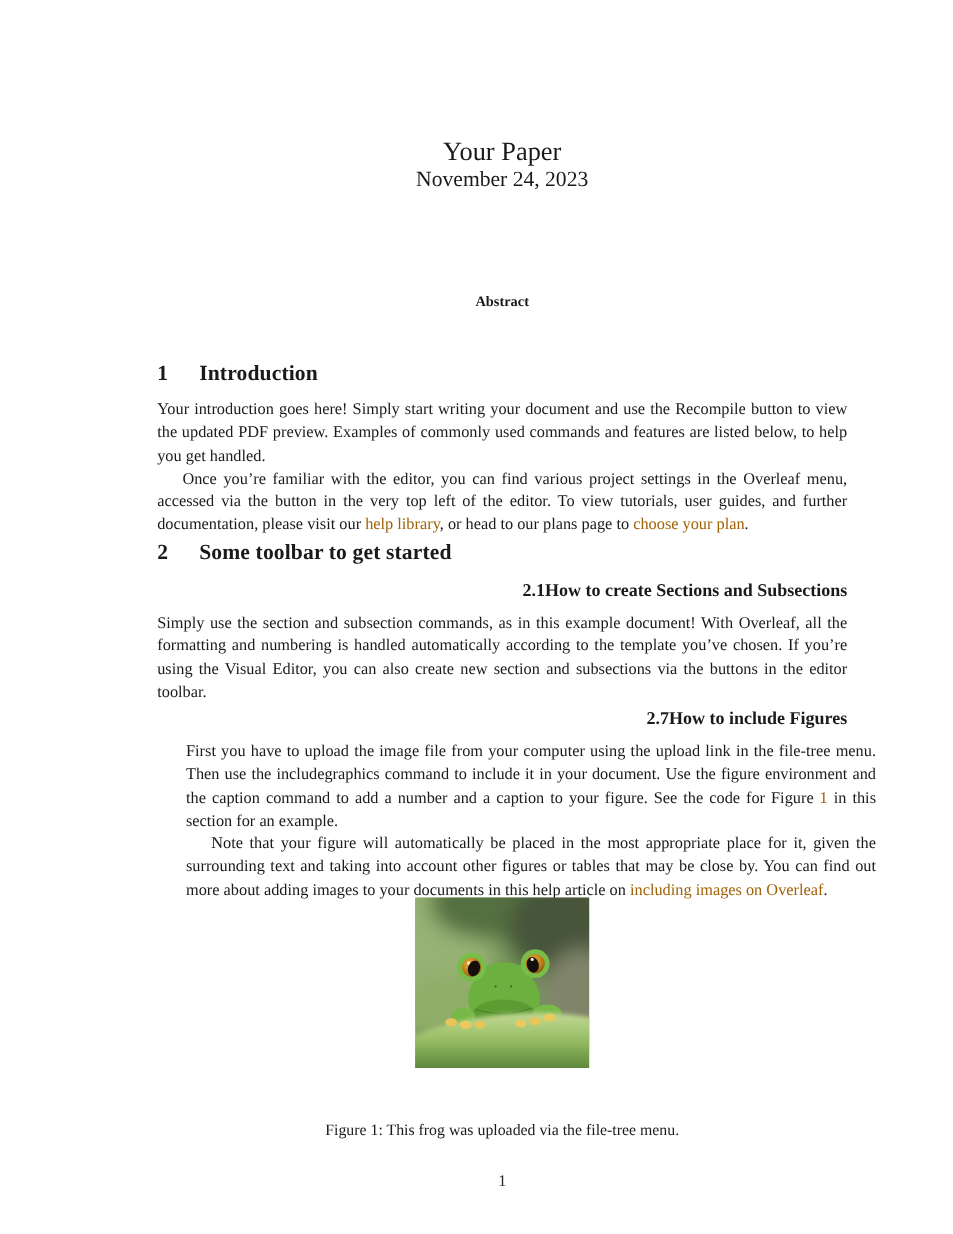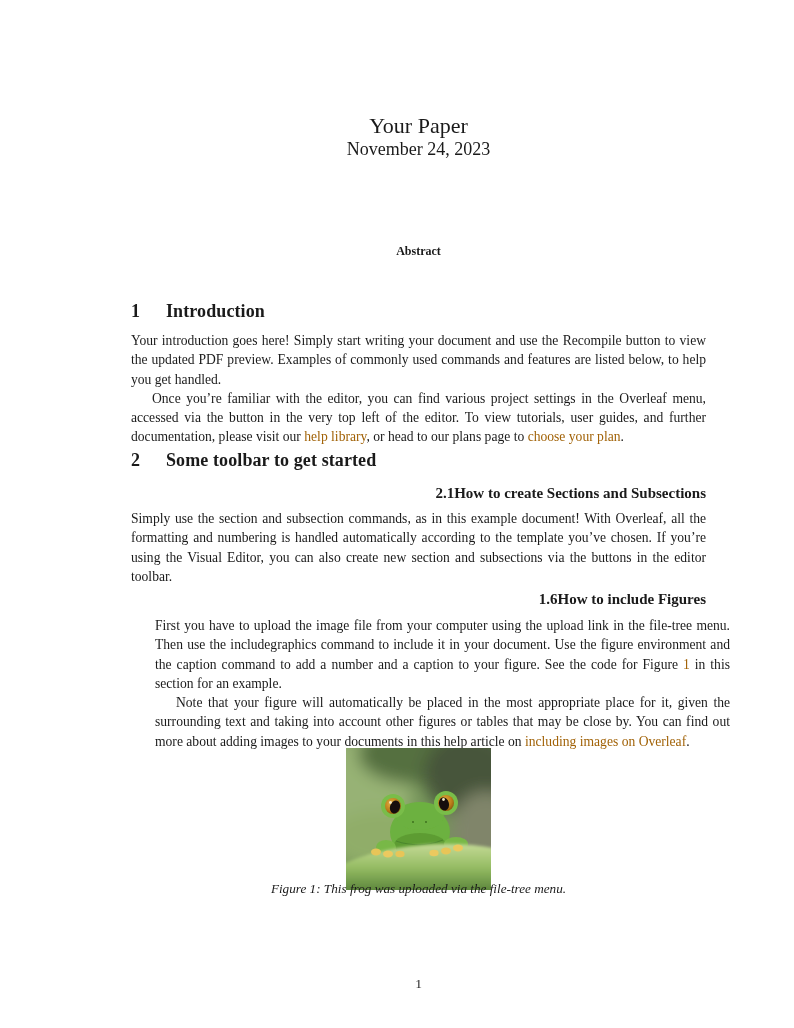--- a/index.html
+++ b/index.html
@@ -67,21 +67,21 @@
   </div>
 
   <div class="abs subsec-head" style="top:485px;">
     <span class="subsec-num">2.1</span><span>How to create Sections and Subsections</span>
   </div>
   <div class="abs para" style="top:509px;">
     <p>Simply use the section and subsection commands, as in this example document! With Overleaf, all the formatting and numbering is handled automatically according to the template you’ve chosen. If you’re using the Visual Editor, you can also create new section and subsections via the buttons in the editor toolbar.</p>
   </div>
 
   <div class="abs subsec-head" style="top:591px;">
-    <span class="subsec-num">1.6</span><span>How to include Figures</span>
+    <span class="subsec-num">2.7</span><span>How to include Figures</span>
   </div>
   <div class="abs para" style="top:616px;margin-left:24px;">
     <p><span>First you have to upload the image file from your computer using the upload link in the file-tree menu. Then use the includegraphics command to include it in your document. Use the figure environment and the caption command to add a number and a caption to your figure. See the code for Figure </span><a class="doclink">1</a><span> in this section for an example.</span></p>
     <p class="indent"><span>Note that your figure will automatically be placed in the most appropriate place for it, given the surrounding text and taking into account other figures or tables that may be close by. You can find out more about adding images to your documents in this help article on </span><a class="doclink">including images on Overleaf</a><span>.</span></p>
   </div>
 
   <div class="abs figure-wrap" style="top:748px;">
     <svg width="145" height="142" viewBox="0 0 145 142" role="img">
       <defs>
         <filter id="bgblur" x="-40%" y="-40%" width="180%" height="180%">
@@ -145,17 +145,17 @@
           <ellipse cx="42" cy="106" rx="5" ry="3.4" fill="#ecc95f"></ellipse>
           <ellipse cx="54" cy="106" rx="4.6" ry="3.2" fill="#e8c558"></ellipse>
           <ellipse cx="88" cy="105" rx="4.6" ry="3.2" fill="#ecc95f"></ellipse>
           <ellipse cx="100" cy="103" rx="5" ry="3.4" fill="#e8c558"></ellipse>
           <ellipse cx="112" cy="100" rx="5" ry="3.4" fill="#ecc95f"></ellipse>
         </g>
       </g>
     </svg>
   </div>
 
-  <div class="abs center figure-caption" style="top:881px;font-style:italic;">Figure 1: This frog was uploaded via the file-tree menu.</div>
+  <div class="abs center figure-caption" style="top:934px;">Figure 1: This frog was uploaded via the file-tree menu.</div>
 
   <div class="abs center page-number" style="top:976px;">1</div>
 
 </div>
 
 </body></html>

